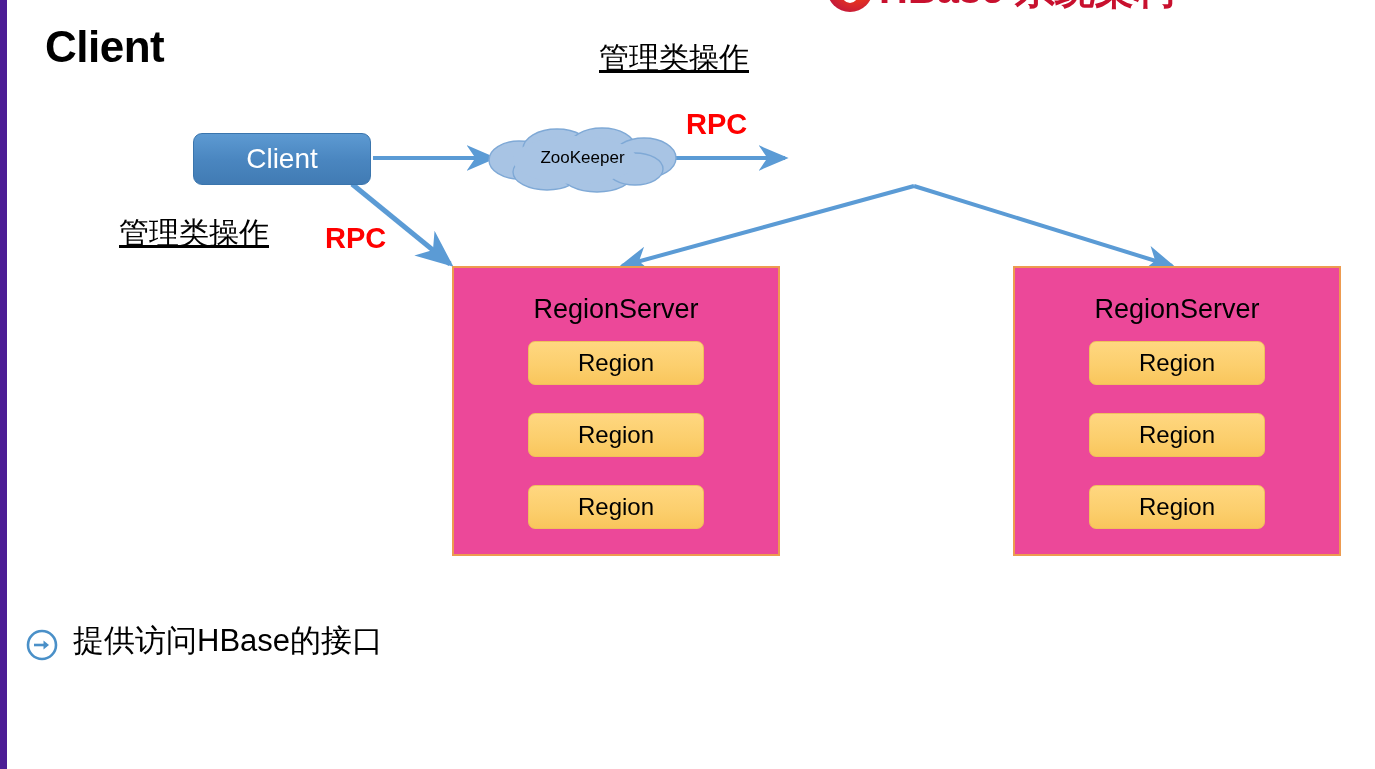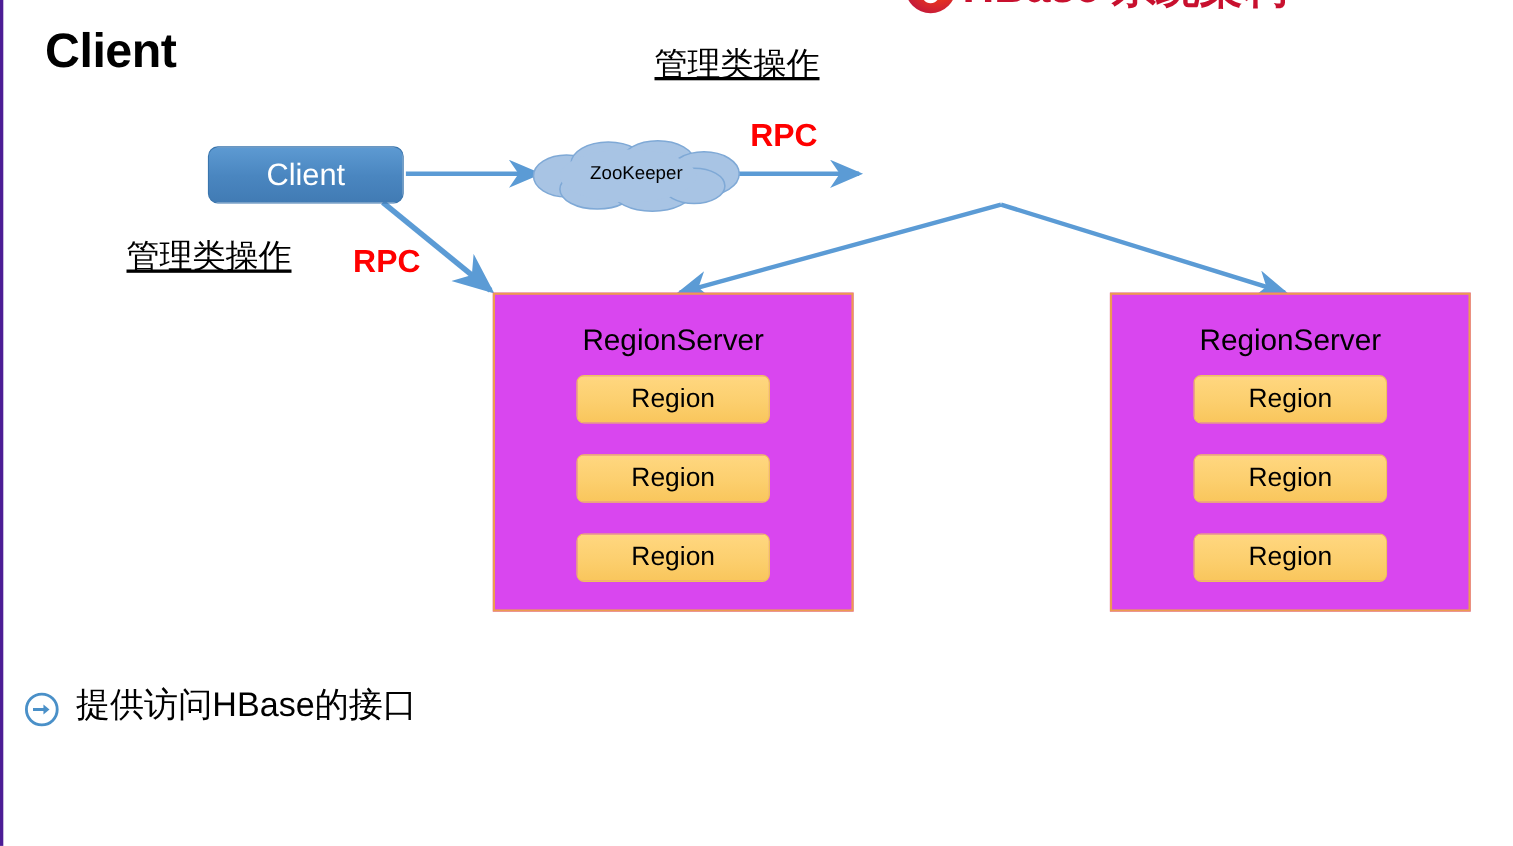--- a/index.html
+++ b/index.html
@@ -9,21 +9,21 @@
   }
   body {
     font-family: "Liberation Sans", "DejaVu Sans", sans-serif;
   }
   #slide {
     position: relative;
     width: 1375px;
     height: 769px;
     background: #ffffff;
     overflow: hidden;
-    border-left: 3px solid #4c1d95;
+    border-left: 7px solid #4c1d95;
     box-sizing: border-box;
   }
 
   
   .header-band {
     position: absolute;
     left: 0; top: 0;
     width: 1375px;
     height: 22px;
     overflow: hidden;
@@ -146,21 +146,21 @@
     justify-content: center;
     box-sizing: border-box;
   }
 
   
   .rs-box {
     position: absolute;
     width: 328px;
     height: 290px;
     border: 2px solid #ed9b50;
-    background: #d946ef;
+    background: #ec4899;
     box-sizing: border-box;
   }
   .rs-left  { left: 445px; top: 266px; }
   .rs-right { left: 1006px; top: 266px; }
   .rs-title {
     text-align: center;
     font-size: 27px;
     color: #000000;
     margin-top: 26px;
     margin-bottom: 6px;

